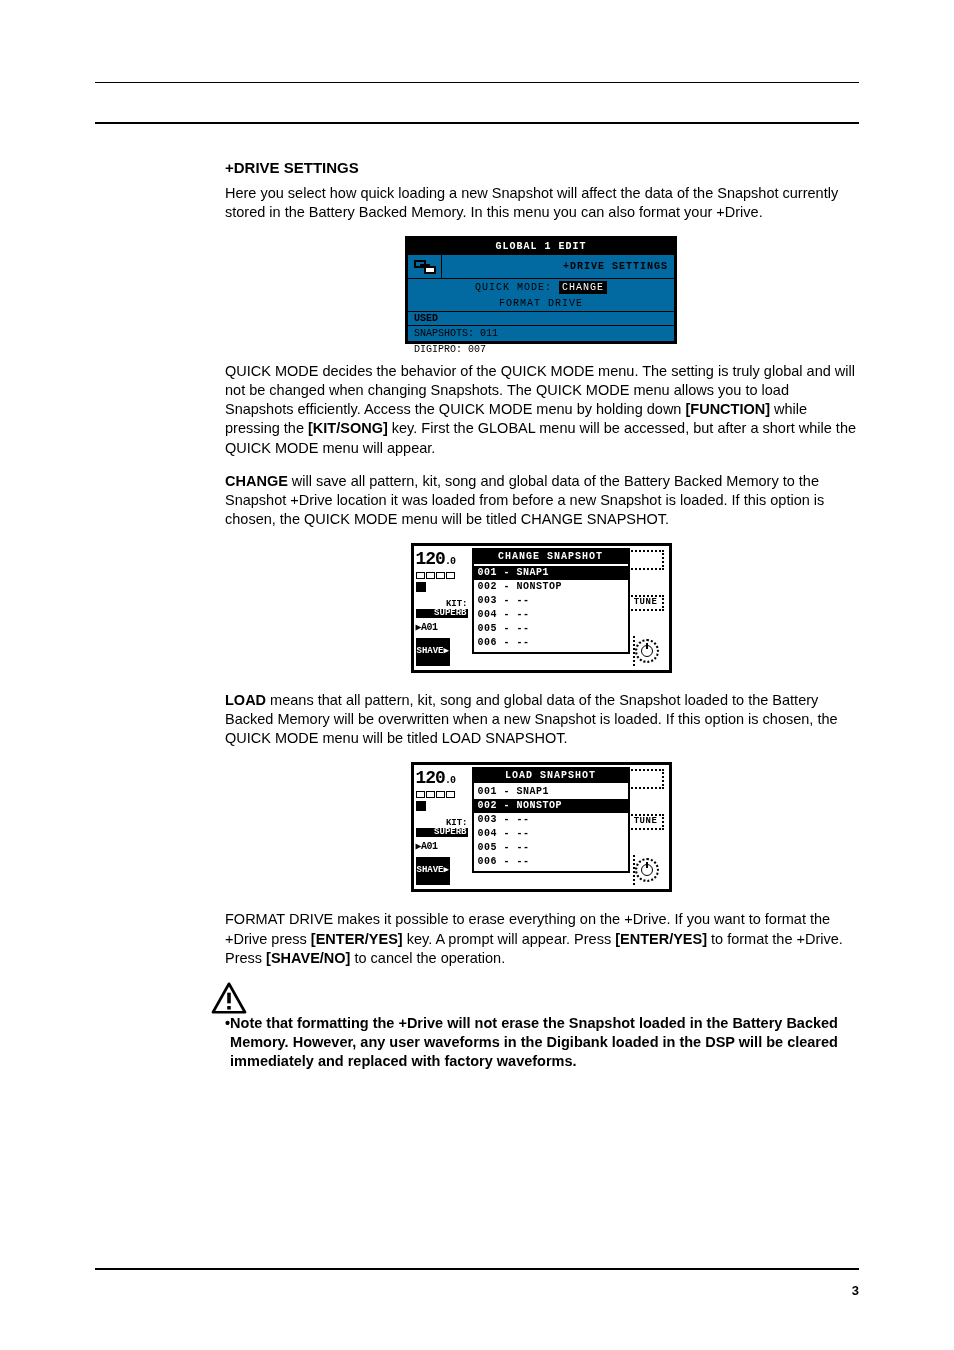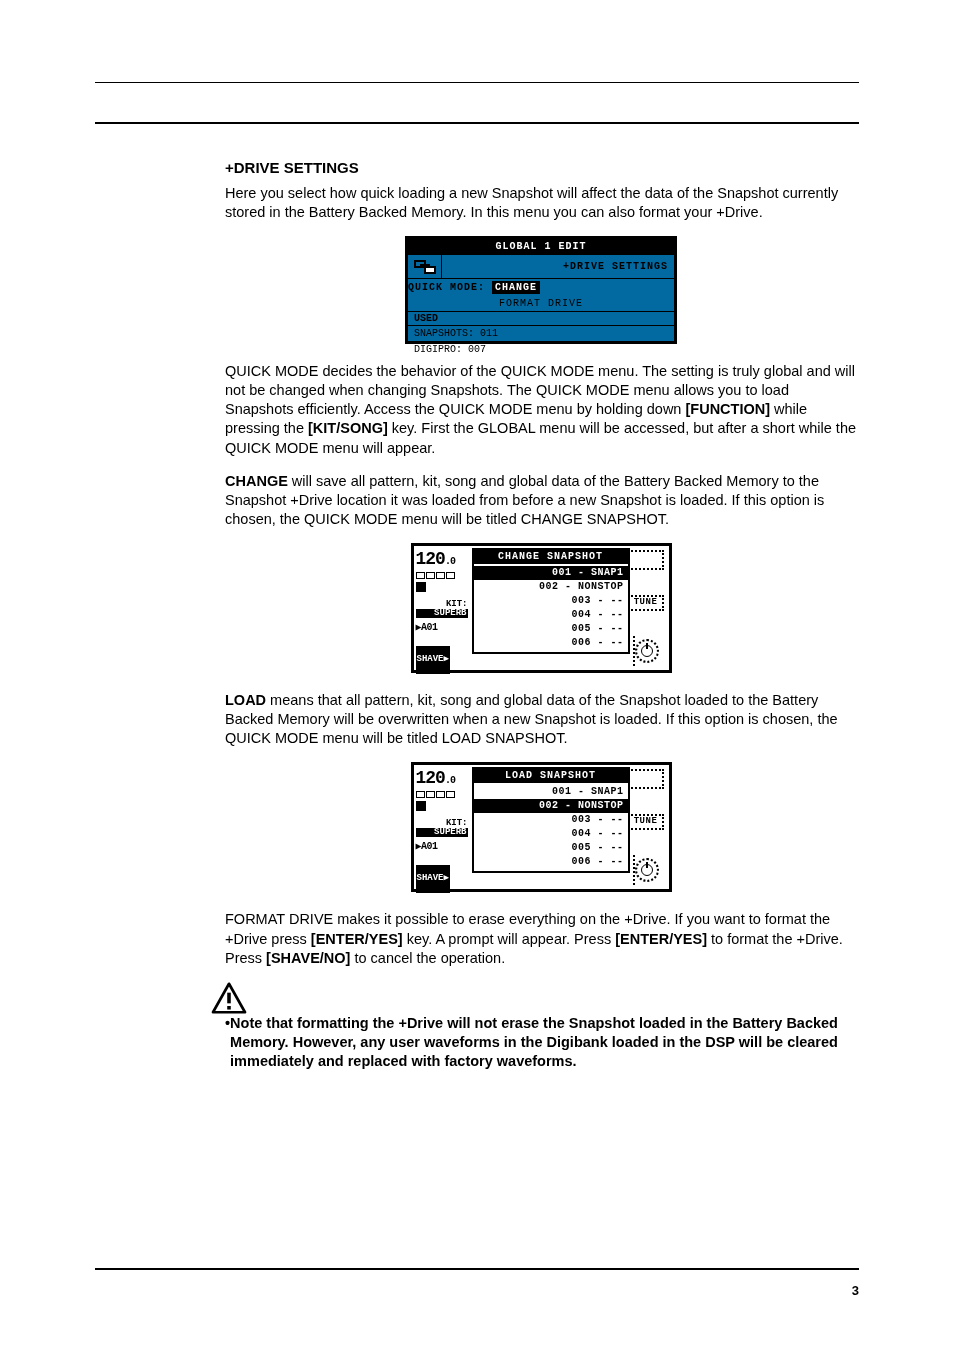--- a/index.html
+++ b/index.html
@@ -11,44 +11,44 @@
   .running-head { position: absolute; top: 95px; left: 0; width: 954px; text-align: left; padding-left: 252px; font-size: 12.5px; font-weight: bold; }
   .content { margin-left: 130px; margin-top: 78px; width: 632px; font-size: 14.5px; line-height: 1.32; }
   .h2 { font-size: 15px; font-weight: bold; margin-bottom: 6px; }
   .para { margin-bottom: 14px; }
   .lcd-wrap { display: flex; justify-content: center; margin: 10px 0 18px 0; }
   .lcd1 { width: 272px; border: 3px solid #000; background: #0369a1; font-family: 'Courier New', monospace; font-size: 11px; position: relative; }
   .lcd1 .titlebar { background: #000; color: #fff; text-align: center; font-weight: bold; letter-spacing: 1px; height: 16px; line-height: 16px; font-size: 10px; }
   .lcd1 .row1 { display: flex; align-items: center; height: 24px; border-bottom: 1px solid #000; }
   .lcd1 .row1 .iconcell { width: 34px; height: 100%; border-right: 1px solid #000; display: flex; align-items: center; justify-content: center; }
   .lcd1 .row1 .lab { flex: 1; text-align: right; padding-right: 6px; font-weight: bold; letter-spacing: 1px; font-size: 10px; }
-  .lcd1 .row2 { height: 18px; line-height: 18px; font-weight: bold; letter-spacing: 1px; font-size: 10px; }
+  .lcd1 .row2 { text-align: center; height: 18px; line-height: 18px; font-weight: normal; letter-spacing: 1px; font-size: 10px; }
   .lcd1 .row2 .inv { background: #000; color: #fff; padding: 1px 3px; }
   .lcd1 .row3 { text-align: center; height: 14px; line-height: 14px; font-weight: normal; letter-spacing: 1px; font-size: 10px; }
   .lcd1 .row4 { height: 14px; line-height: 14px; padding-left: 6px; font-weight: bold; font-size: 10px; border-top: 1px solid #000;}
   .lcd1 .row5 { display: flex; justify-content: space-between; height: 16px; line-height: 16px; font-weight: normal; font-size: 10px; padding: 0 6px; border-top: 1px solid #000; flex-direction: column;}
   .drive-icon { width: 22px; height: 14px; position: relative; }
   .drive-icon .a { position: absolute; left: 0; top: 0; width: 12px; height: 8px; border: 2px solid #000; }
   .drive-icon .b { position: absolute; right: 0; bottom: 0; width: 12px; height: 8px; border: 2px solid #000; background:#fff;}
   .drive-icon .c { position: absolute; left: 6px; top: 4px; width: 10px; height: 2px; background: #000; }
 
   .lcd2 { width: 261px; height: 130px; border: 3px solid #000; background: #fff; position: relative; font-family: 'Courier New', monospace; }
   .lcd2 .leftcol { position: absolute; left: 2px; top: 2px; width: 52px; height: calc(100% - 4px); }
   .lcd2 .leftcol .bpm { font-weight: bold; font-size: 18px; letter-spacing: -1px; }
   .lcd2 .leftcol .bpm .dec { font-size: 10px; }
   .lcd2 .leftcol .sq { margin-top: 0px; display:flex; gap:1px;}
   .lcd2 .leftcol .sq span { width:9px; height:7px; border:1px solid #000; display:inline-block;}
   .lcd2 .leftcol .fill { margin-top:3px; width:10px; height:10px; background:#000;}
   .lcd2 .leftcol .badge { margin-top: 8px; font-size:9px; font-weight:bold; text-align:right; line-height:1; }
   .lcd2 .leftcol .badge .cap { background:#000; color:#fff; padding:0 1px; display:block;}
   .lcd2 .leftcol .pa { margin-top:3px; font-size:10px; font-weight:bold; letter-spacing:-0.5px;}
-  .lcd2 .leftcol .shave { background:#000; color:#fff; font-size:9px; font-weight:bold; padding:8px 1px; margin-top:12px; display:inline-block;}
+  .lcd2 .leftcol .shave { background:#000; color:#fff; font-size:9px; font-weight:bold; padding:8px 1px; margin-top:4px; display:inline-block;}
   .lcd2 .menu { position: absolute; left: 58px; top: 2px; width: 158px; border:2px solid #000;}
   .lcd2 .menu .mtitle { background:#000; color:#fff; font-size:10px; font-weight:bold; text-align:center; letter-spacing:1px; height:14px; line-height:14px;}
-  .lcd2 .menu .mlist { padding: 2px 0 2px 0; text-align: right; }
+  .lcd2 .menu .mlist { padding: 2px 0 2px 0; }
   .lcd2 .menu .mlist .mi { font-size:10px; font-weight:bold; letter-spacing:0.5px; height:14px; line-height:14px; padding:0 4px; white-space: nowrap;}
   .lcd2 .menu .mlist .mi.sel { background:#000; color:#fff; }
   .lcd2 .rightcol { position:absolute; right:2px; top:4px; width:42px; height:calc(100% - 8px); display:flex; flex-direction:column; justify-content:space-between; align-items:center;}
   .lcd2 .rightcol .dots { width:36px; height:20px; border:2px dotted #000; }
   .lcd2 .rightcol .tune { width:36px; border:2px dotted #000; font-size:9px; font-weight:bold; text-align:center; letter-spacing:0.5px;}
   .lcd2 .rightcol .knob { width:24px; height:24px; border:2px dotted #000; border-radius:50%; position:relative;}
   .lcd2 .rightcol .knob::after { content:''; position:absolute; left:50%; top:50%; width:10px; height:10px; border:1.5px solid #000; border-radius:50%; transform:translate(-50%,-50%);}
   .lcd2 .rightcol .knob::before { content:''; position:absolute; left:50%; top:2px; width:2px; height:6px; background:#000; transform:translateX(-50%);}
   .lcd2 .rightcol .knobd { border-left:2px dotted #000; height:30px; width:0;}
   .warning-icon { flex: 0 0 36px; }

